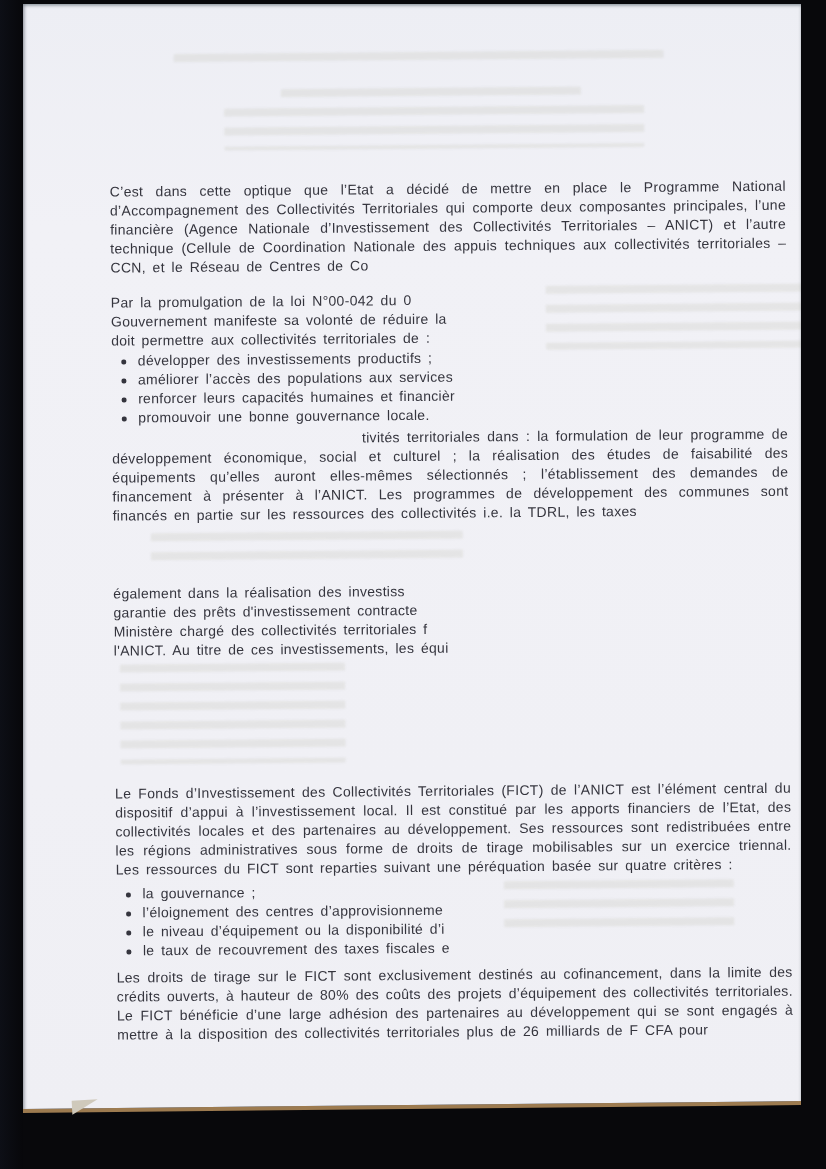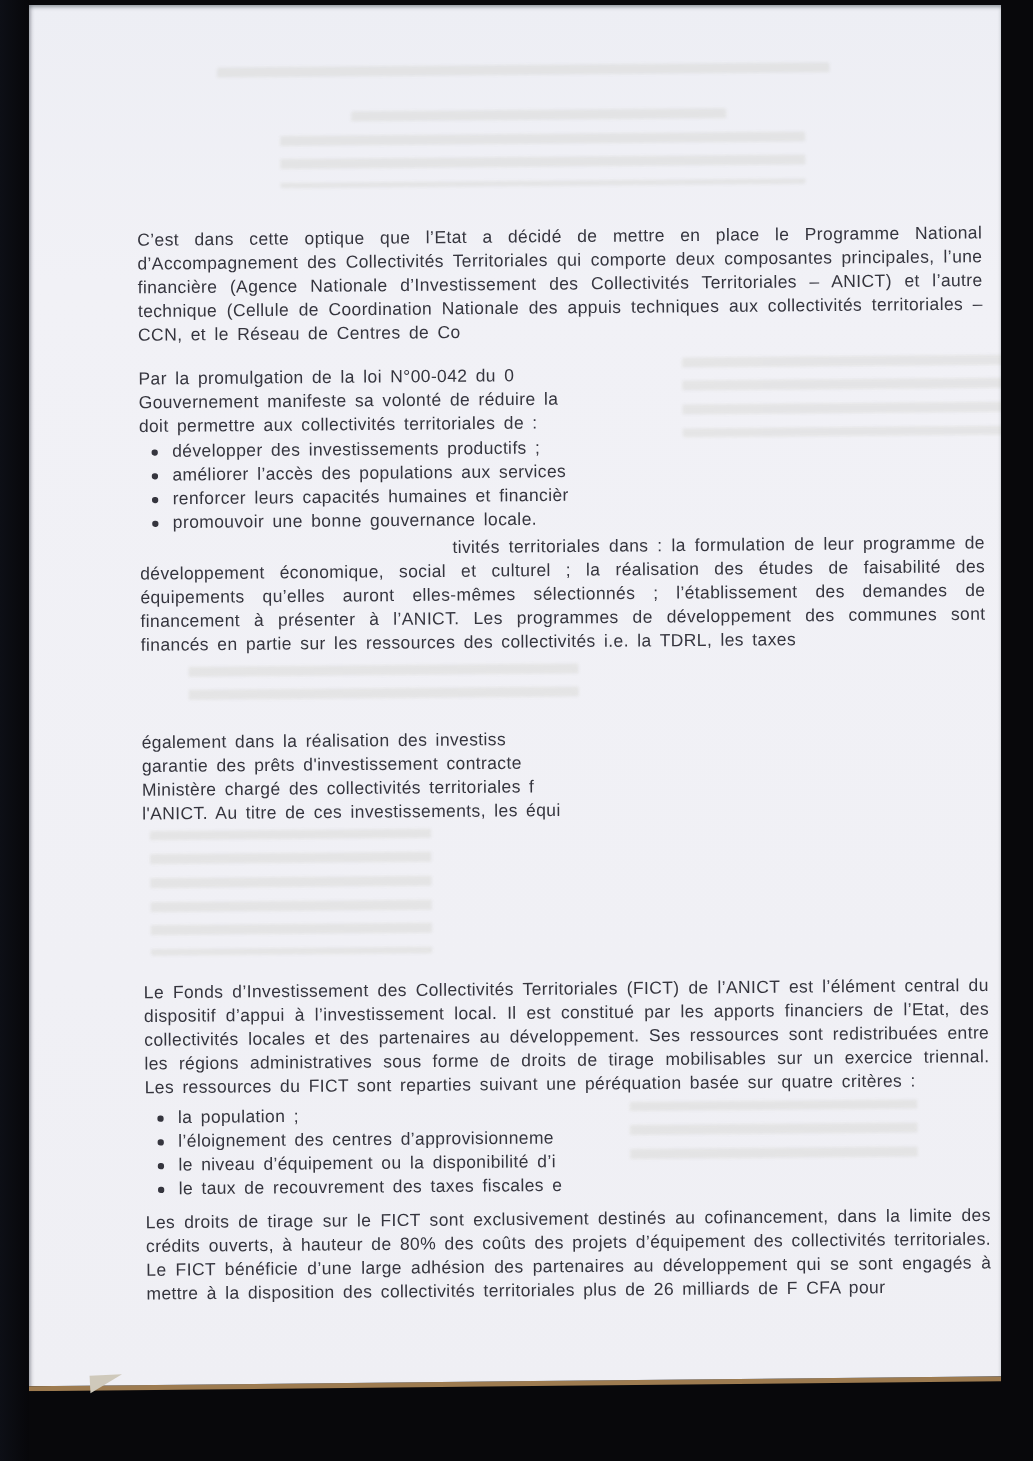--- a/index.html
+++ b/index.html
@@ -96,21 +96,21 @@
       <div class="para lines" style="top: 578px;">
         <div class="ln">également dans la réalisation des investiss</div>
         <div class="ln">garantie des prêts d'investissement contracte</div>
         <div class="ln">Ministère chargé des collectivités territoriales f</div>
         <div class="ln">l'ANICT. Au titre de ces investissements, les équi</div>
       </div>
       <div class="para just" style="top: 778px;">Le Fonds d’Investissement des Collectivités Territoriales (FICT) de l’ANICT est l’élément central du dispositif d’appui à l’investissement local. Il est constitué par les apports financiers de l’Etat, des collectivités locales et des partenaires au développement. Ses ressources sont redistribuées entre les régions administratives sous forme de droits de tirage mobilisables sur un exercice triennal. Les ressources du FICT sont reparties suivant une péréquation basée sur quatre critères :</div>
       <div class="para bullets" style="top: 878px;">
         <div class="bi">
           <span class="dot"></span>
-          <span>la population ;</span>
+          <span>la gouvernance ;</span>
         </div>
         <div class="bi">
           <span class="dot"></span>
           <span>l’éloignement des centres d’approvisionneme</span>
         </div>
         <div class="bi">
           <span class="dot"></span>
           <span>le niveau d’équipement ou la disponibilité d’i</span>
         </div>
         <div class="bi">

